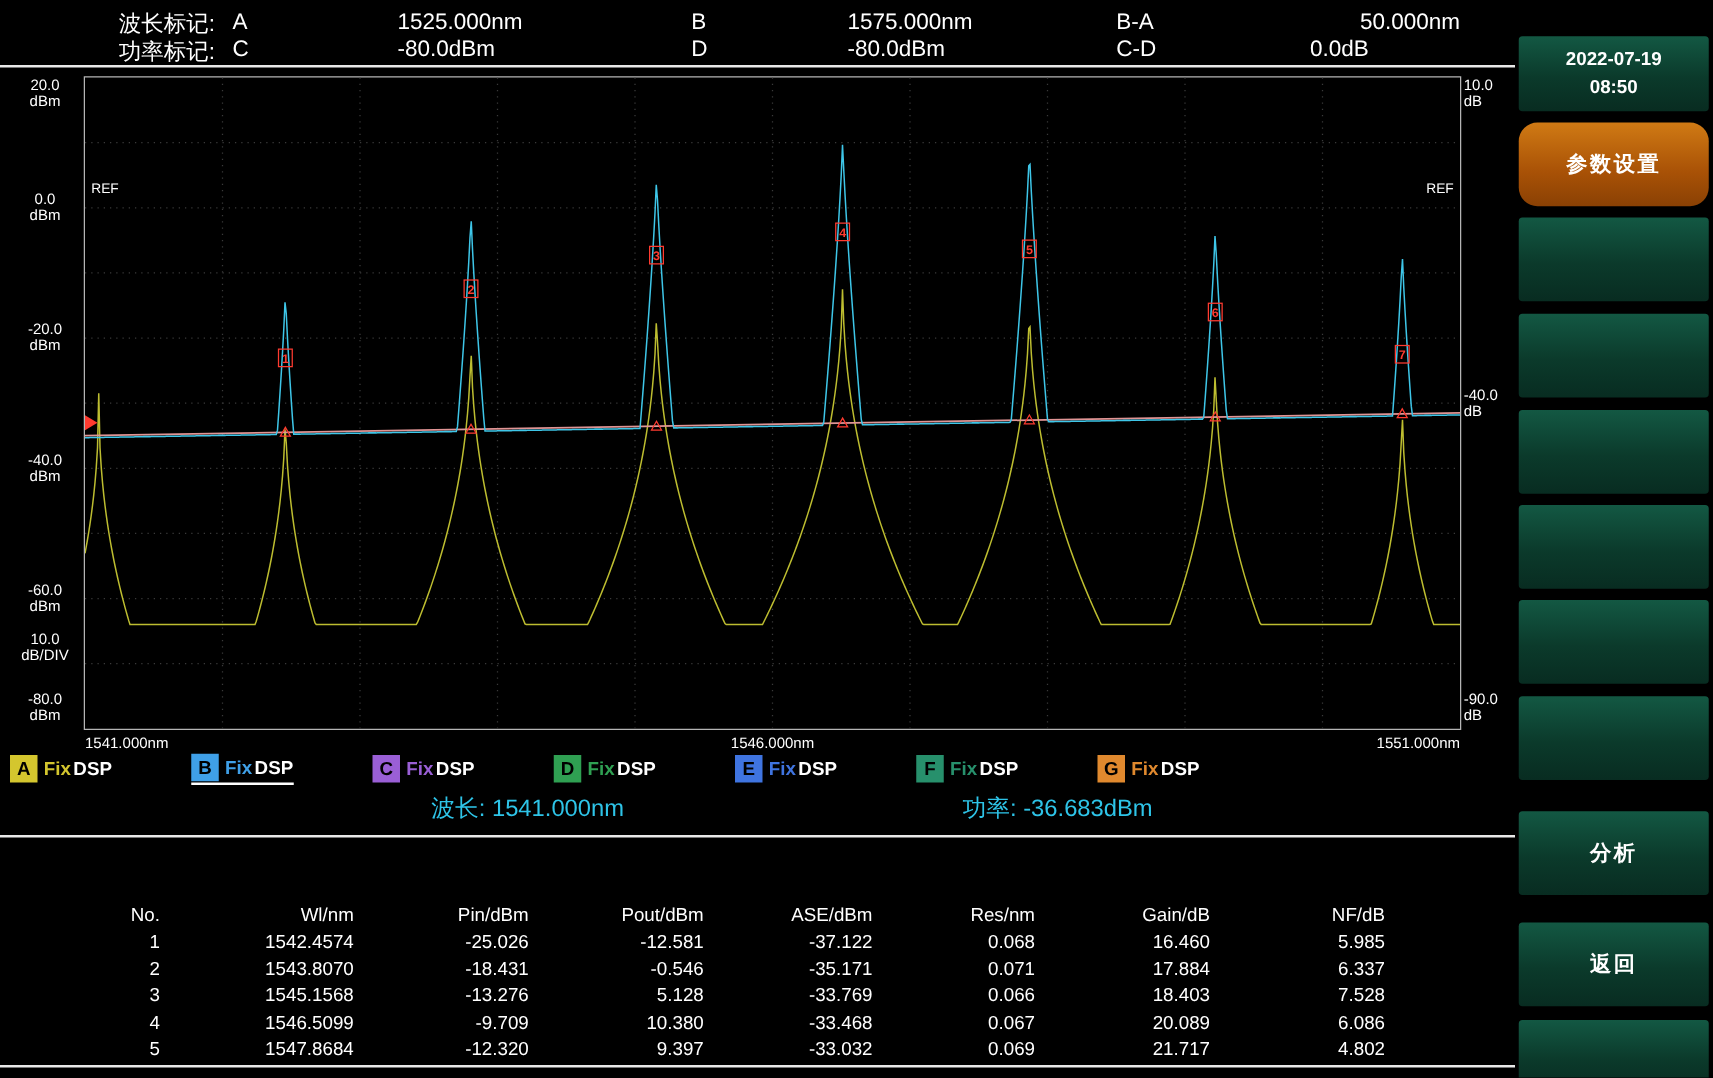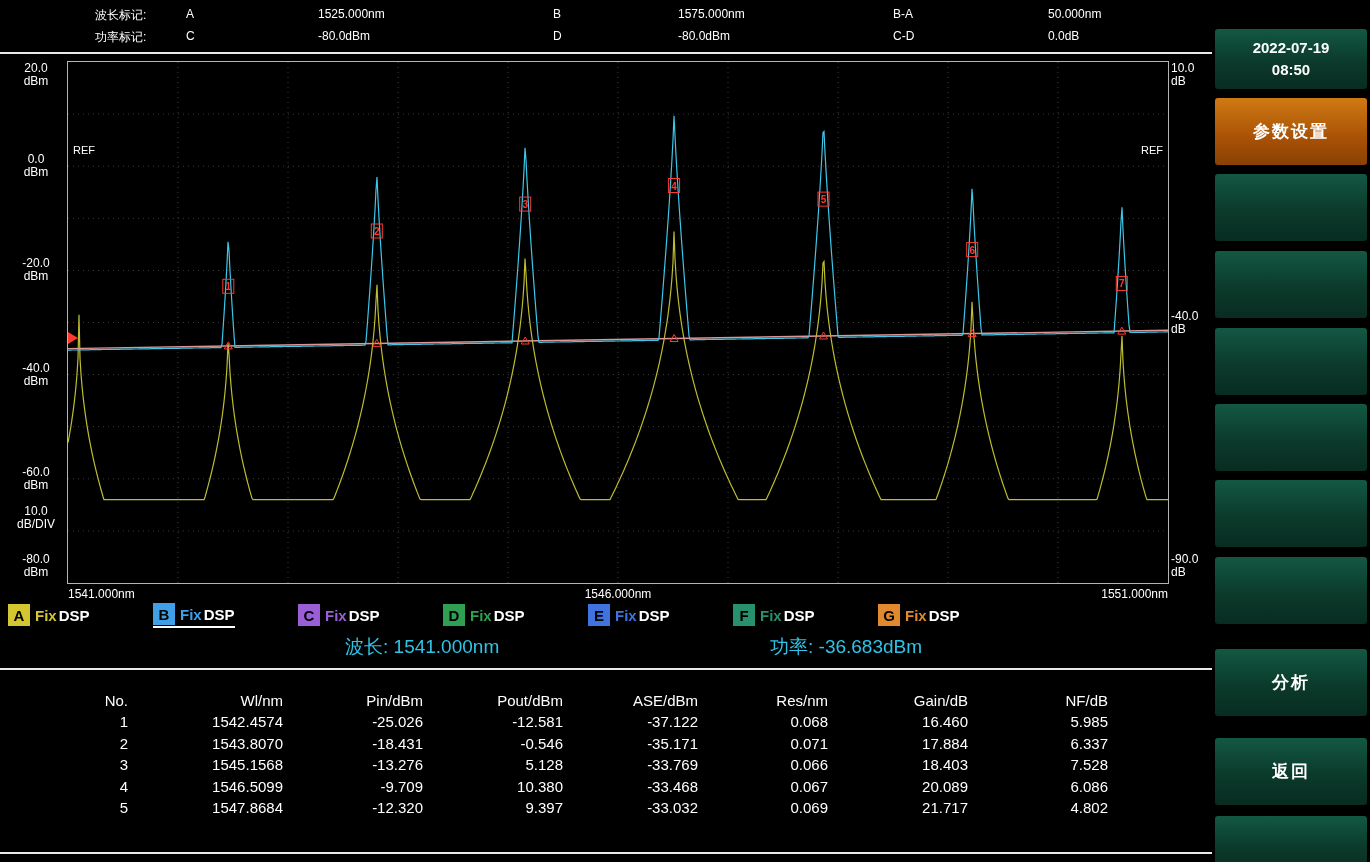--- a/index.html
+++ b/index.html
@@ -2,42 +2,42 @@
 <html><head>
 <meta charset="utf-8">
 <style>
   *{margin:0;padding:0;box-sizing:border-box;}
   html,body{background:#000;}
   body{width:1370px;height:862px;font-family:"Liberation Sans",sans-serif;color:#fff;overflow:hidden;}
   .screen{position:relative;width:1370px;height:862px;background:#000;}
   .left-panel{position:absolute;left:0;top:0;width:1212px;height:862px;background:#000;}
   .hline{position:absolute;left:0;width:1212px;height:2px;background:#e9e9e9;}
   
-  .trow{position:absolute;left:0;width:1212px;height:20px;font-size:12px;color:#fff;}
+  .trow{position:absolute;left:0;width:1212px;height:20px;font-size:18px;color:#fff;}
   .trow span{position:absolute;white-space:nowrap;}
   
   .plot-frame{position:absolute;left:67px;top:61px;width:1102px;height:523px;border:1px solid #b5b5b5;background:#000;}
   .ylab{position:absolute;width:56px;font-size:12px;line-height:13px;color:#fff;text-align:center;white-space:nowrap;}
   .ylab-r{position:absolute;left:1171px;width:44px;font-size:12px;line-height:13px;color:#fff;text-align:left;white-space:nowrap;}
   .xlab{position:absolute;top:587px;font-size:12px;color:#fff;white-space:nowrap;}
   
   .legend{position:absolute;left:8px;top:602px;height:30px;width:1100px;}
   .litem{position:absolute;top:0;display:flex;align-items:center;height:26px;cursor:default;}
   .litem.active{border-bottom:2px solid #fff;}
   .lbox{width:22px;height:22px;display:flex;align-items:center;justify-content:center;color:#000;font-weight:bold;font-size:15px;margin-right:5px;}
   .lfix{font-weight:bold;font-size:15px;}
   .ldsp{color:#fff;font-weight:bold;font-size:15px;margin-left:2px;}
   
   .readout{position:absolute;left:0;top:634px;width:1212px;height:28px;font-size:19px;color:#2ec4e8;padding-left:23px;}
   .readout .ro{position:absolute;white-space:nowrap;}
   
   .inforow{position:absolute;left:0;top:674px;width:1212px;height:18px;font-size:14px;color:#fff;}
   .inforow span{position:absolute;white-space:nowrap;}
   .trow-grid{position:absolute;left:0;display:grid;grid-template-columns:140px 155px 140px 140px 135px 130px 140px 140px;width:1120px;font-size:15px;color:#fff;}
-  .trow-grid span{text-align:right;padding-right:12px;white-space:nowrap;}
+  .trow-grid span{text-align:right;padding-right:12px;white-space:nowrap;margin-top:32px;}
   
   .sidebar{position:absolute;left:1212px;top:11px;width:158px;height:862px;background:#000;}
   .datetime{position:absolute;left:3px;top:18px;width:152px;height:60px;border-radius:3px;
     background:linear-gradient(180deg,#135843 0%,#0b3a2b 55%,#082c21 100%);
     display:flex;flex-direction:column;align-items:center;justify-content:center;
     font-weight:bold;font-size:15px;line-height:1.45;color:#fff;}
   .skey{position:absolute;left:3px;width:152px;height:67px;border-radius:3px;
     background:linear-gradient(180deg,#135843 0%,#0b3a2b 55%,#082c21 100%);
     color:#fff;font-size:17px;font-weight:bold;display:flex;align-items:center;justify-content:center;
     letter-spacing:2px;cursor:default;}
@@ -49,21 +49,21 @@
 <div class="screen">
   <div class="left-panel">
 
     <div class="trow" style="top:7px">
       <span style="left:95px">波长标记:</span>
       <span style="left:186px">A</span>
       <span style="left:318px">1525.000nm</span>
       <span style="left:553px">B</span>
       <span style="left:678px">1575.000nm</span>
       <span style="left:893px">B-A</span>
-      <span style="left:1048px">50.000nm</span>
+      <span style="left:1088px">50.000nm</span>
     </div>
     <div class="trow" style="top:29px">
       <span style="left:95px">功率标记:</span>
       <span style="left:186px">C</span>
       <span style="left:318px">-80.0dBm</span>
       <span style="left:553px">D</span>
       <span style="left:678px">-80.0dBm</span>
       <span style="left:893px">C-D</span>
       <span style="left:1048px">0.0dB</span>
     </div>
@@ -277,21 +277,21 @@
       </div>
     <div class="hline" style="top:852px"></div>
   </div>
 
   <div class="sidebar">
     <div class="datetime">
       <div>2022-07-19</div>
       <div>08:50</div>
     </div>
     <div id="softkeys">
-        <div class="skey orange" style="top: 87px;">参数设置</div>
+        <div class="skey orange" style="top: 87px; border-radius: 15px;">参数设置</div>
         <div class="skey" style="top: 163px;"></div>
         <div class="skey" style="top: 240px;"></div>
         <div class="skey" style="top: 317px;"></div>
         <div class="skey" style="top: 393px;"></div>
         <div class="skey" style="top: 469px;"></div>
         <div class="skey" style="top: 546px;"></div>
         <div class="skey" style="top: 638px;">分析</div>
         <div class="skey" style="top: 727px;">返回</div>
         <div class="skey" style="top: 805px; height: 57px;"></div>
       </div>

